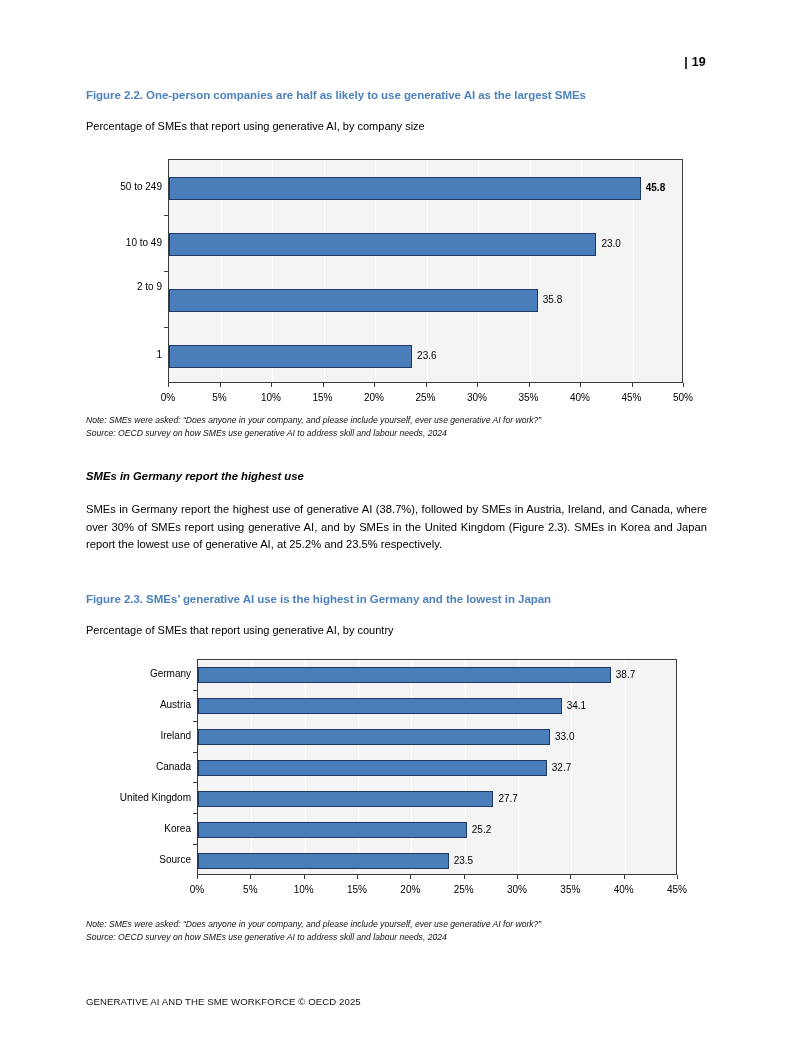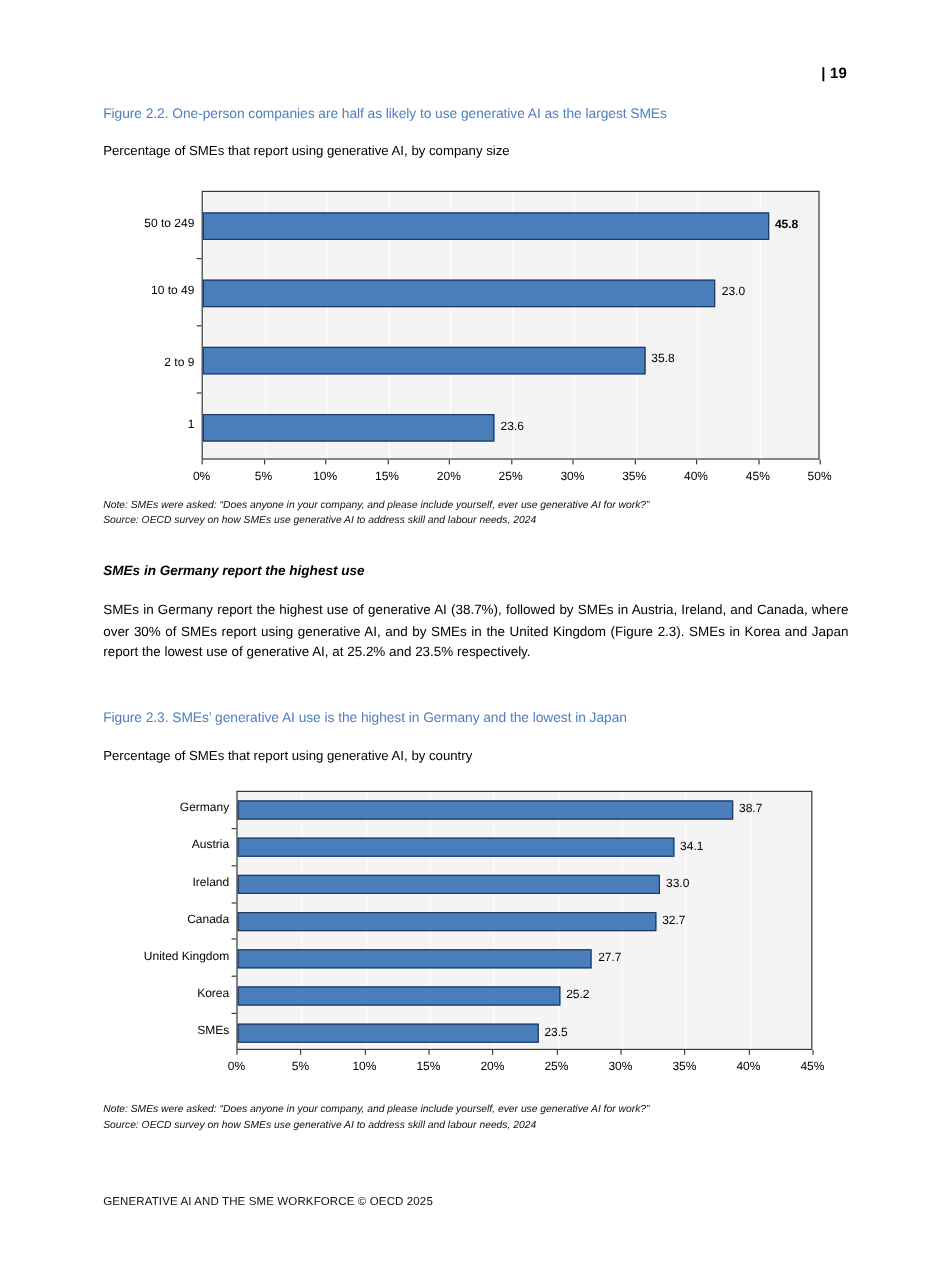--- a/index.html
+++ b/index.html
@@ -36,21 +36,21 @@
     font-weight: bold;
     letter-spacing: 0.2px;
   }
 
   
   .fig-title {
     position: absolute;
     left: 86px;
     right: 87px;
     font-size: 11.5px;
-    font-weight: normal;
+    font-weight: bold;
     color: #4f81bd;
     letter-spacing: -0.05px;
   }
   .fig-subtitle {
     position: absolute;
     left: 86px;
     right: 87px;
     font-size: 11px;
     color: #000;
   }
@@ -197,21 +197,21 @@
         </div>
         <div class="bar-row" style="top: 184.5px; height: 23px;">
           <div class="bar" style="width: 243.08px;"></div>
           <span class="bar-value">23.6</span>
         </div>
       </div>
       <div class="cat-label" style="top: 32px; right: 545px;">50 to 249</div>
       <div class="minor-tick" style="left: 78px; top: 60px;"></div>
       <div class="cat-label" style="top: 88px; right: 545px;">10 to 49</div>
       <div class="minor-tick" style="left: 78px; top: 116px;"></div>
-      <div class="cat-label" style="top: 148px; right: 545px; margin-left: 28px;">2 to 9</div>
+      <div class="cat-label" style="top: 132px; right: 545px; margin-left: 28px;">2 to 9</div>
       <div class="minor-tick" style="left: 78px; top: 172px;"></div>
       <div class="cat-label" style="top: 200px; right: 545px;">1</div>
       <div class="x-tick" style="left: 82px; top: 228px;"></div>
       <div class="x-label" style="left: 82px; top: 238px;">0%</div>
       <div class="x-tick" style="left: 133.5px; top: 228px;"></div>
       <div class="x-label" style="left: 133.5px; top: 238px;">5%</div>
       <div class="x-tick" style="left: 185px; top: 228px;"></div>
       <div class="x-label" style="left: 185px; top: 238px;">10%</div>
       <div class="x-tick" style="left: 236.5px; top: 228px;"></div>
       <div class="x-label" style="left: 236.5px; top: 238px;">15%</div>
@@ -285,21 +285,21 @@
       <div class="cat-label" style="top: 55.2857px; right: 516px;">Austria</div>
       <div class="minor-tick" style="left: 107px; top: 70.7143px;"></div>
       <div class="cat-label" style="top: 86.1429px; right: 516px;">Ireland</div>
       <div class="minor-tick" style="left: 107px; top: 101.571px;"></div>
       <div class="cat-label" style="top: 117px; right: 516px;">Canada</div>
       <div class="minor-tick" style="left: 107px; top: 132.429px;"></div>
       <div class="cat-label" style="top: 147.857px; right: 516px;">United Kingdom</div>
       <div class="minor-tick" style="left: 107px; top: 163.286px;"></div>
       <div class="cat-label" style="top: 178.714px; right: 516px;">Korea</div>
       <div class="minor-tick" style="left: 107px; top: 194.143px;"></div>
-      <div class="cat-label" style="top: 209.571px; right: 516px;">SMEs</div>
+      <div class="cat-label" style="top: 209.571px; right: 516px;">Source</div>
       <div class="x-tick" style="left: 111px; top: 225px;"></div>
       <div class="x-label" style="left: 111px; top: 235px;">0%</div>
       <div class="x-tick" style="left: 164.333px; top: 225px;"></div>
       <div class="x-label" style="left: 164.333px; top: 235px;">5%</div>
       <div class="x-tick" style="left: 217.667px; top: 225px;"></div>
       <div class="x-label" style="left: 217.667px; top: 235px;">10%</div>
       <div class="x-tick" style="left: 271px; top: 225px;"></div>
       <div class="x-label" style="left: 271px; top: 235px;">15%</div>
       <div class="x-tick" style="left: 324.333px; top: 225px;"></div>
       <div class="x-label" style="left: 324.333px; top: 235px;">20%</div>

